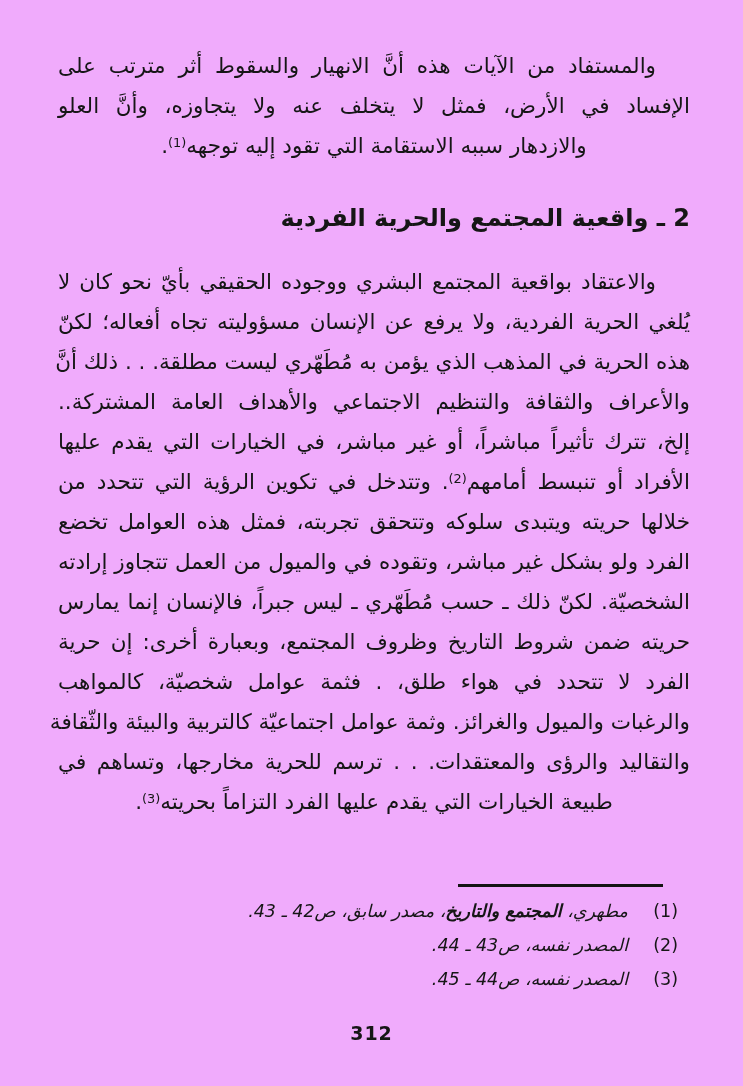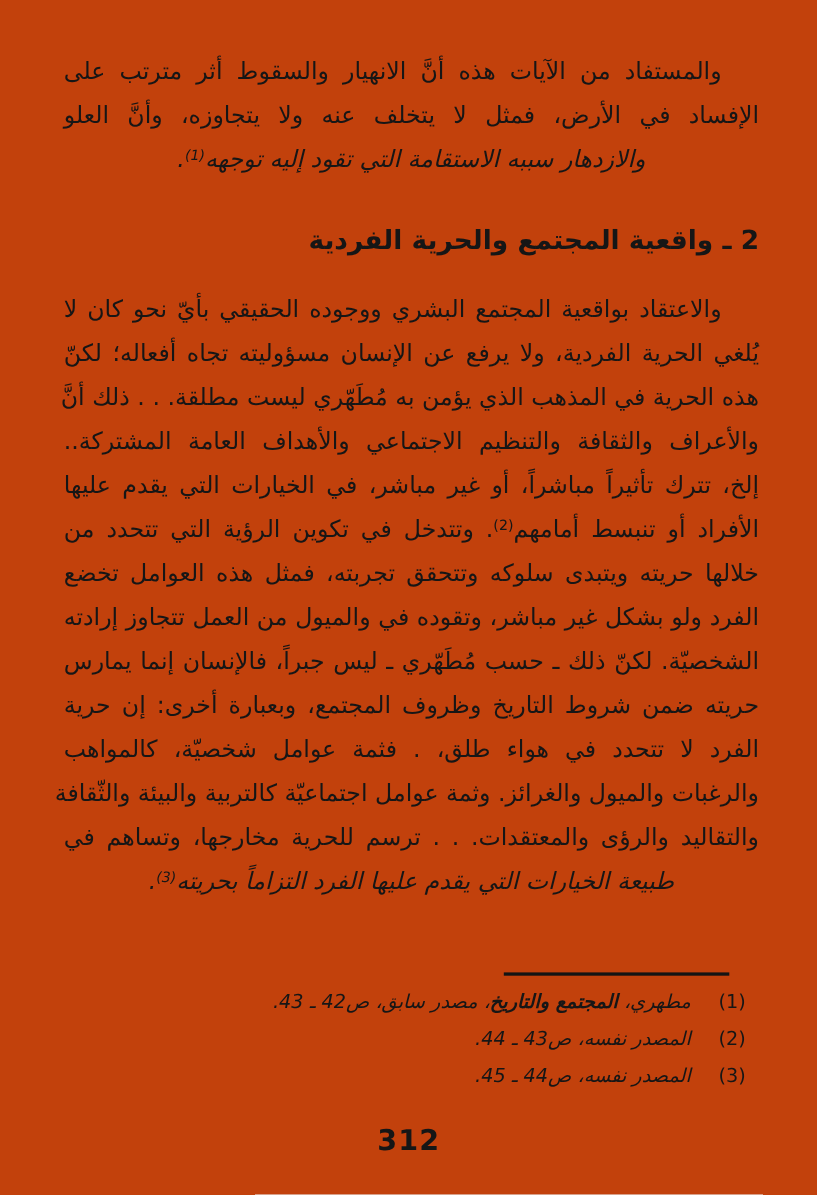--- a/index.html
+++ b/index.html
@@ -5,21 +5,21 @@
   html, body {
     margin: 0;
     padding: 0;
     background: #e8e8e8;
   }
   .page {
     position: relative;
     width: 743px;
     height: 1086px;
     margin: 0 auto;
-    background: #c2410c;
+    background: #f0abfc;
     color: #161616;
     font-family: "DejaVu Sans", sans-serif;
     direction: rtl;
     overflow: hidden;
   }
   .para {
     position: absolute;
     right: 53px;
     width: 632px;
   }
@@ -30,21 +30,20 @@
     white-space: nowrap;
     text-align: justify;
     text-align-last: justify;
   }
   .line.first {
     padding-right: 34px;
   }
   .line.center {
     text-align: center;
     text-align-last: center;
-    font-style: italic;
   }
   .line sup, .fn-text sup {
     font-size: 0.60em;
     vertical-align: 0.5em;
     line-height: 0;
   }
   #para1 { top: 46px; }
   #heading {
     position: absolute;
     top: 200px;
@@ -82,21 +81,21 @@
     margin-left: 16px;
   }
   .fn-text { flex: 0 1 auto; font-style: italic; }
   .fn-text b { font-weight: bold; }
   #pagenum {
     position: absolute;
     top: 1022px;
     left: 0;
     right: 0;
     text-align: center;
-    font-size: 26px;
+    font-size: 19px;
     font-weight: bold;
     letter-spacing: 1px;
     direction: ltr;
   }
 </style>
 </head>
 <body>
 
 <div class="page">
 

